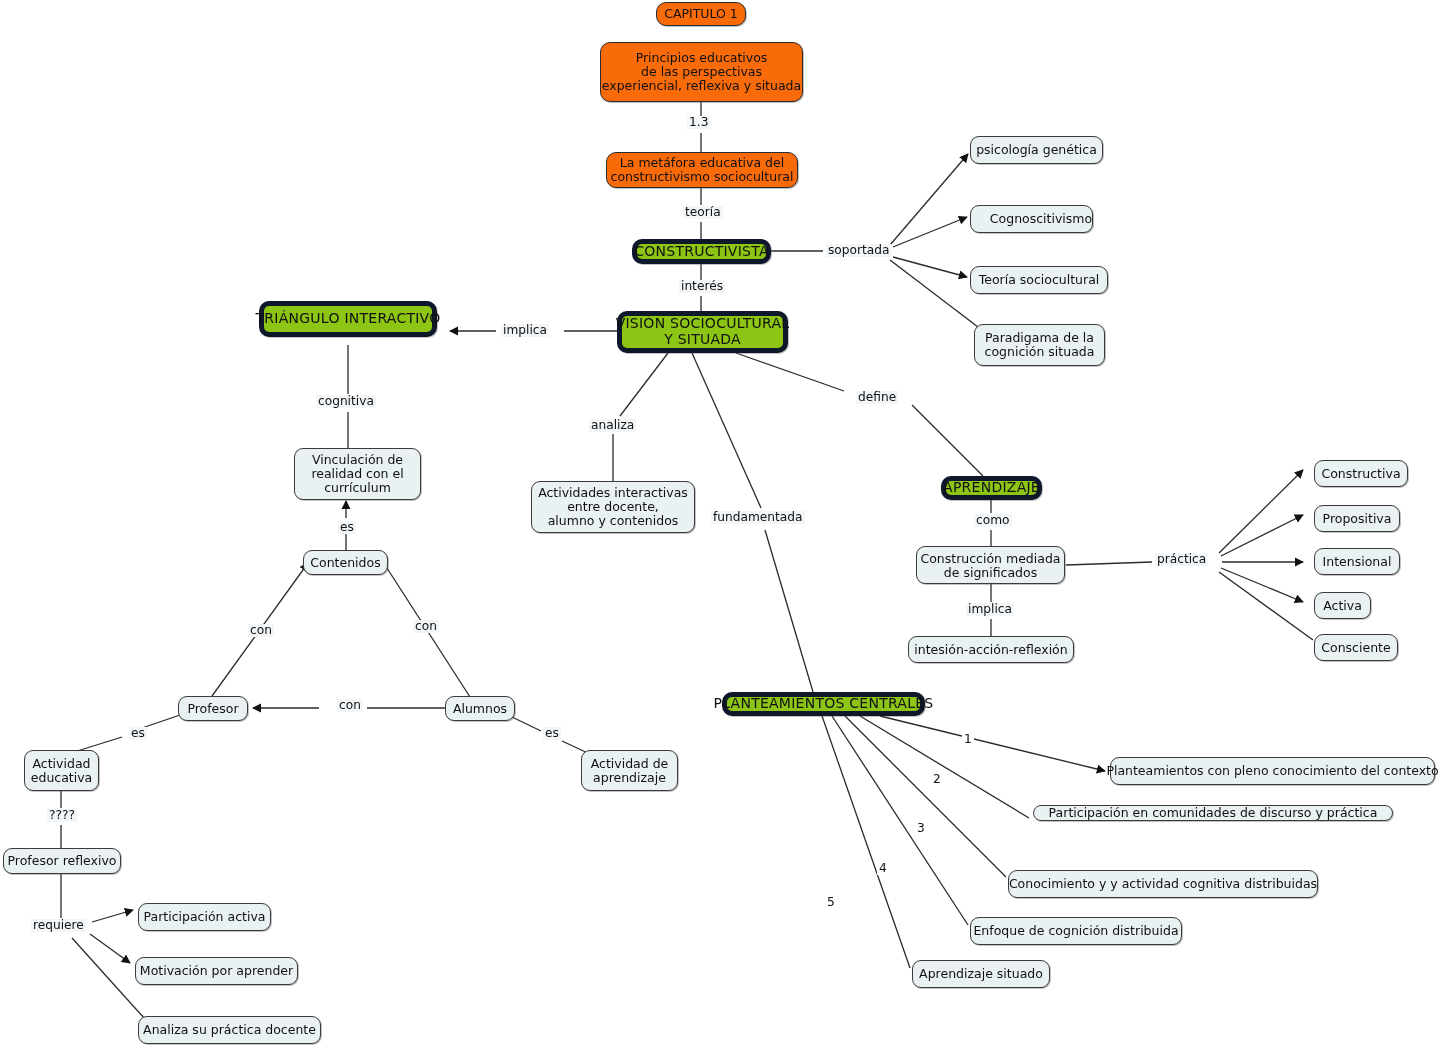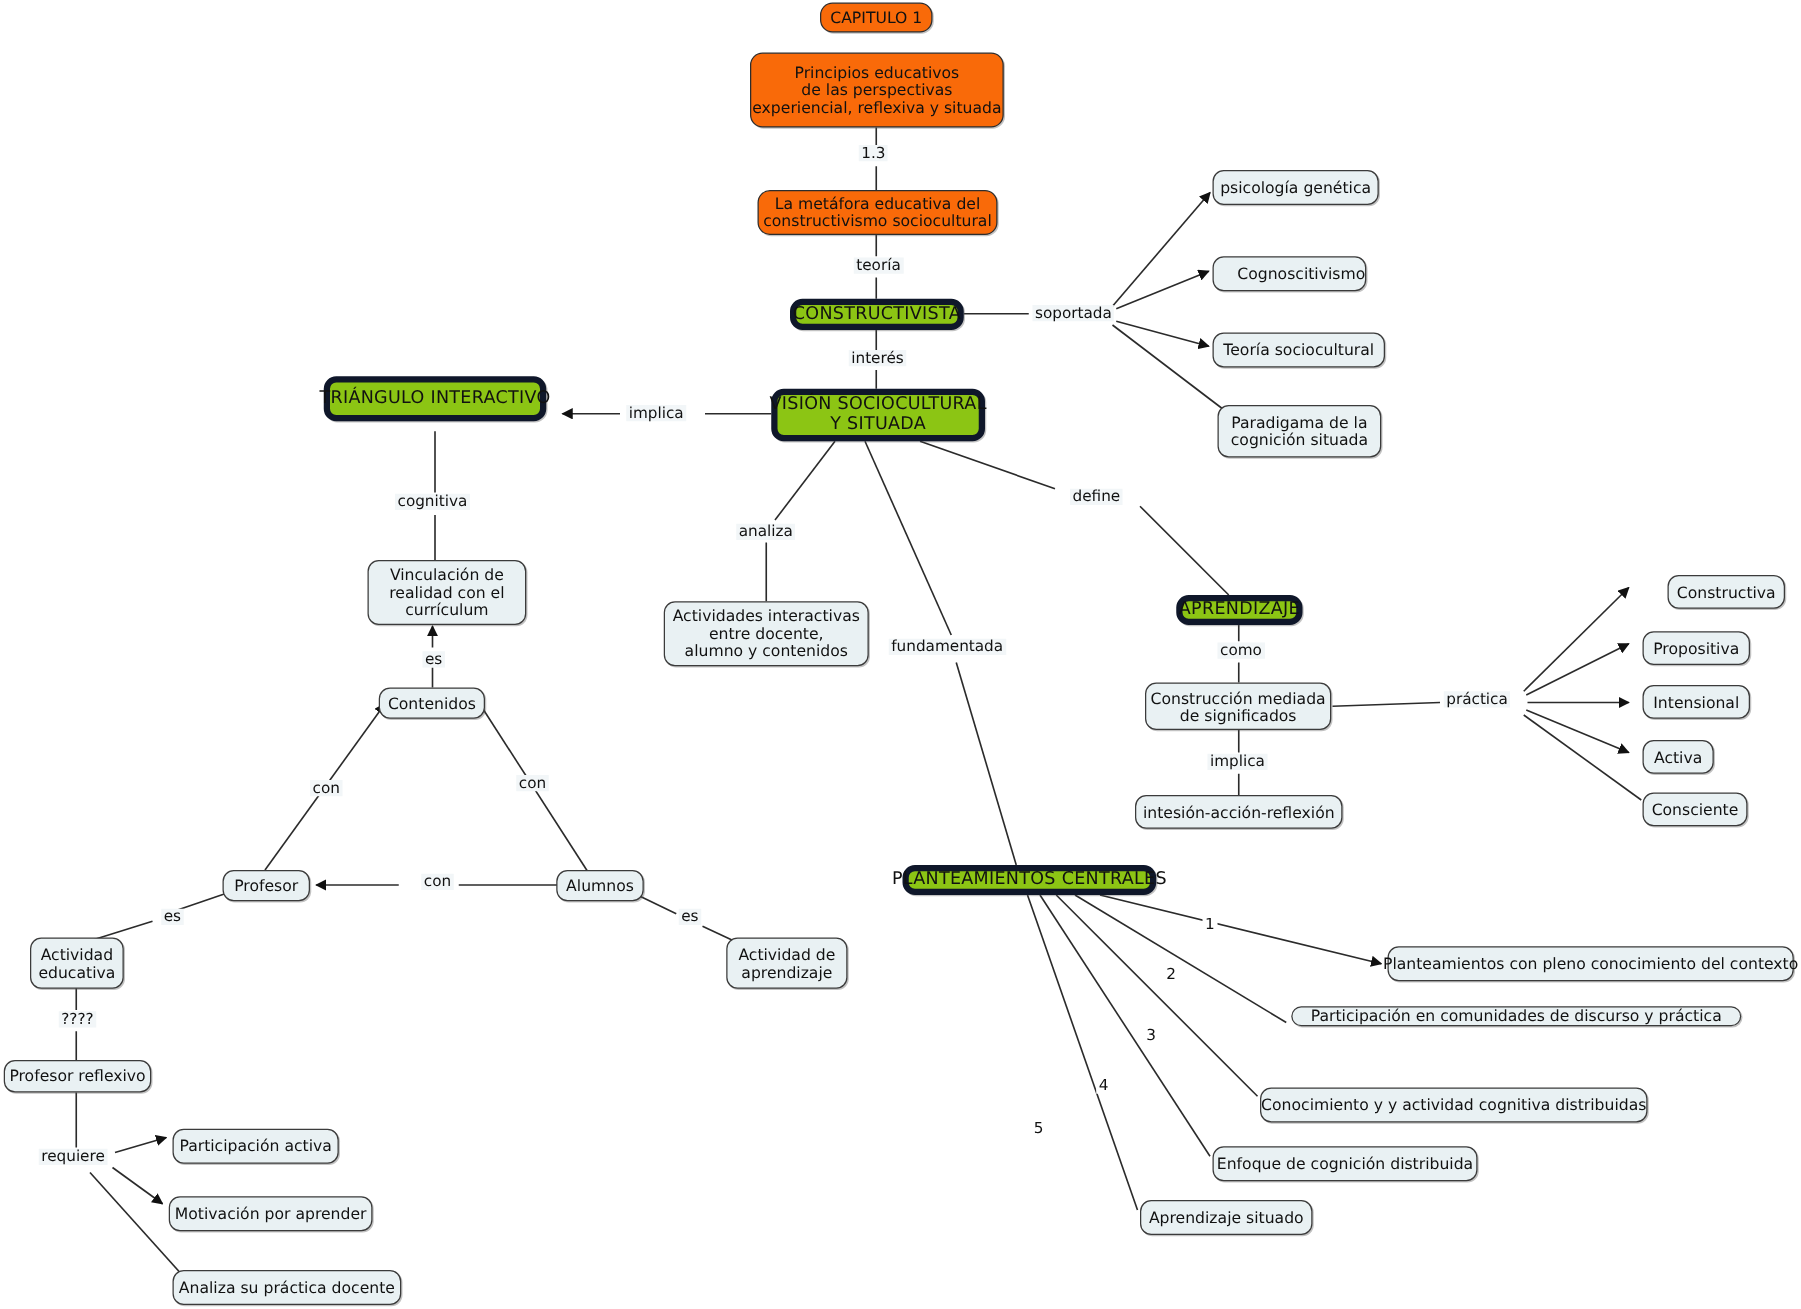--- a/index.html
+++ b/index.html
@@ -257,21 +257,21 @@
 
   <div class="node plain" style="left:916px; top:546px; width:149px; height:38px;align-items:flex-end;">
     <span>Construcción mediada
 de significados</span>
   </div>
 
   <div class="node plain" style="left:908px; top:636px; width:166px; height:27px;">
     <span>intesión-acción-reflexión</span>
   </div>
 
-  <div class="node plain" style="left:1314px; top:460px; width:94px; height:27px;margin-left:20px;">
+  <div class="node plain" style="left:1314px; top:460px; width:94px; height:27px;">
     <span>Constructiva</span>
   </div>
 
   <div class="node plain" style="left:1314px; top:505px; width:86px; height:27px;">
     <span>Propositiva</span>
   </div>
 
   <div class="node plain" style="left:1314px; top:548px; width:86px; height:27px;">
     <span>Intensional</span>
   </div>

